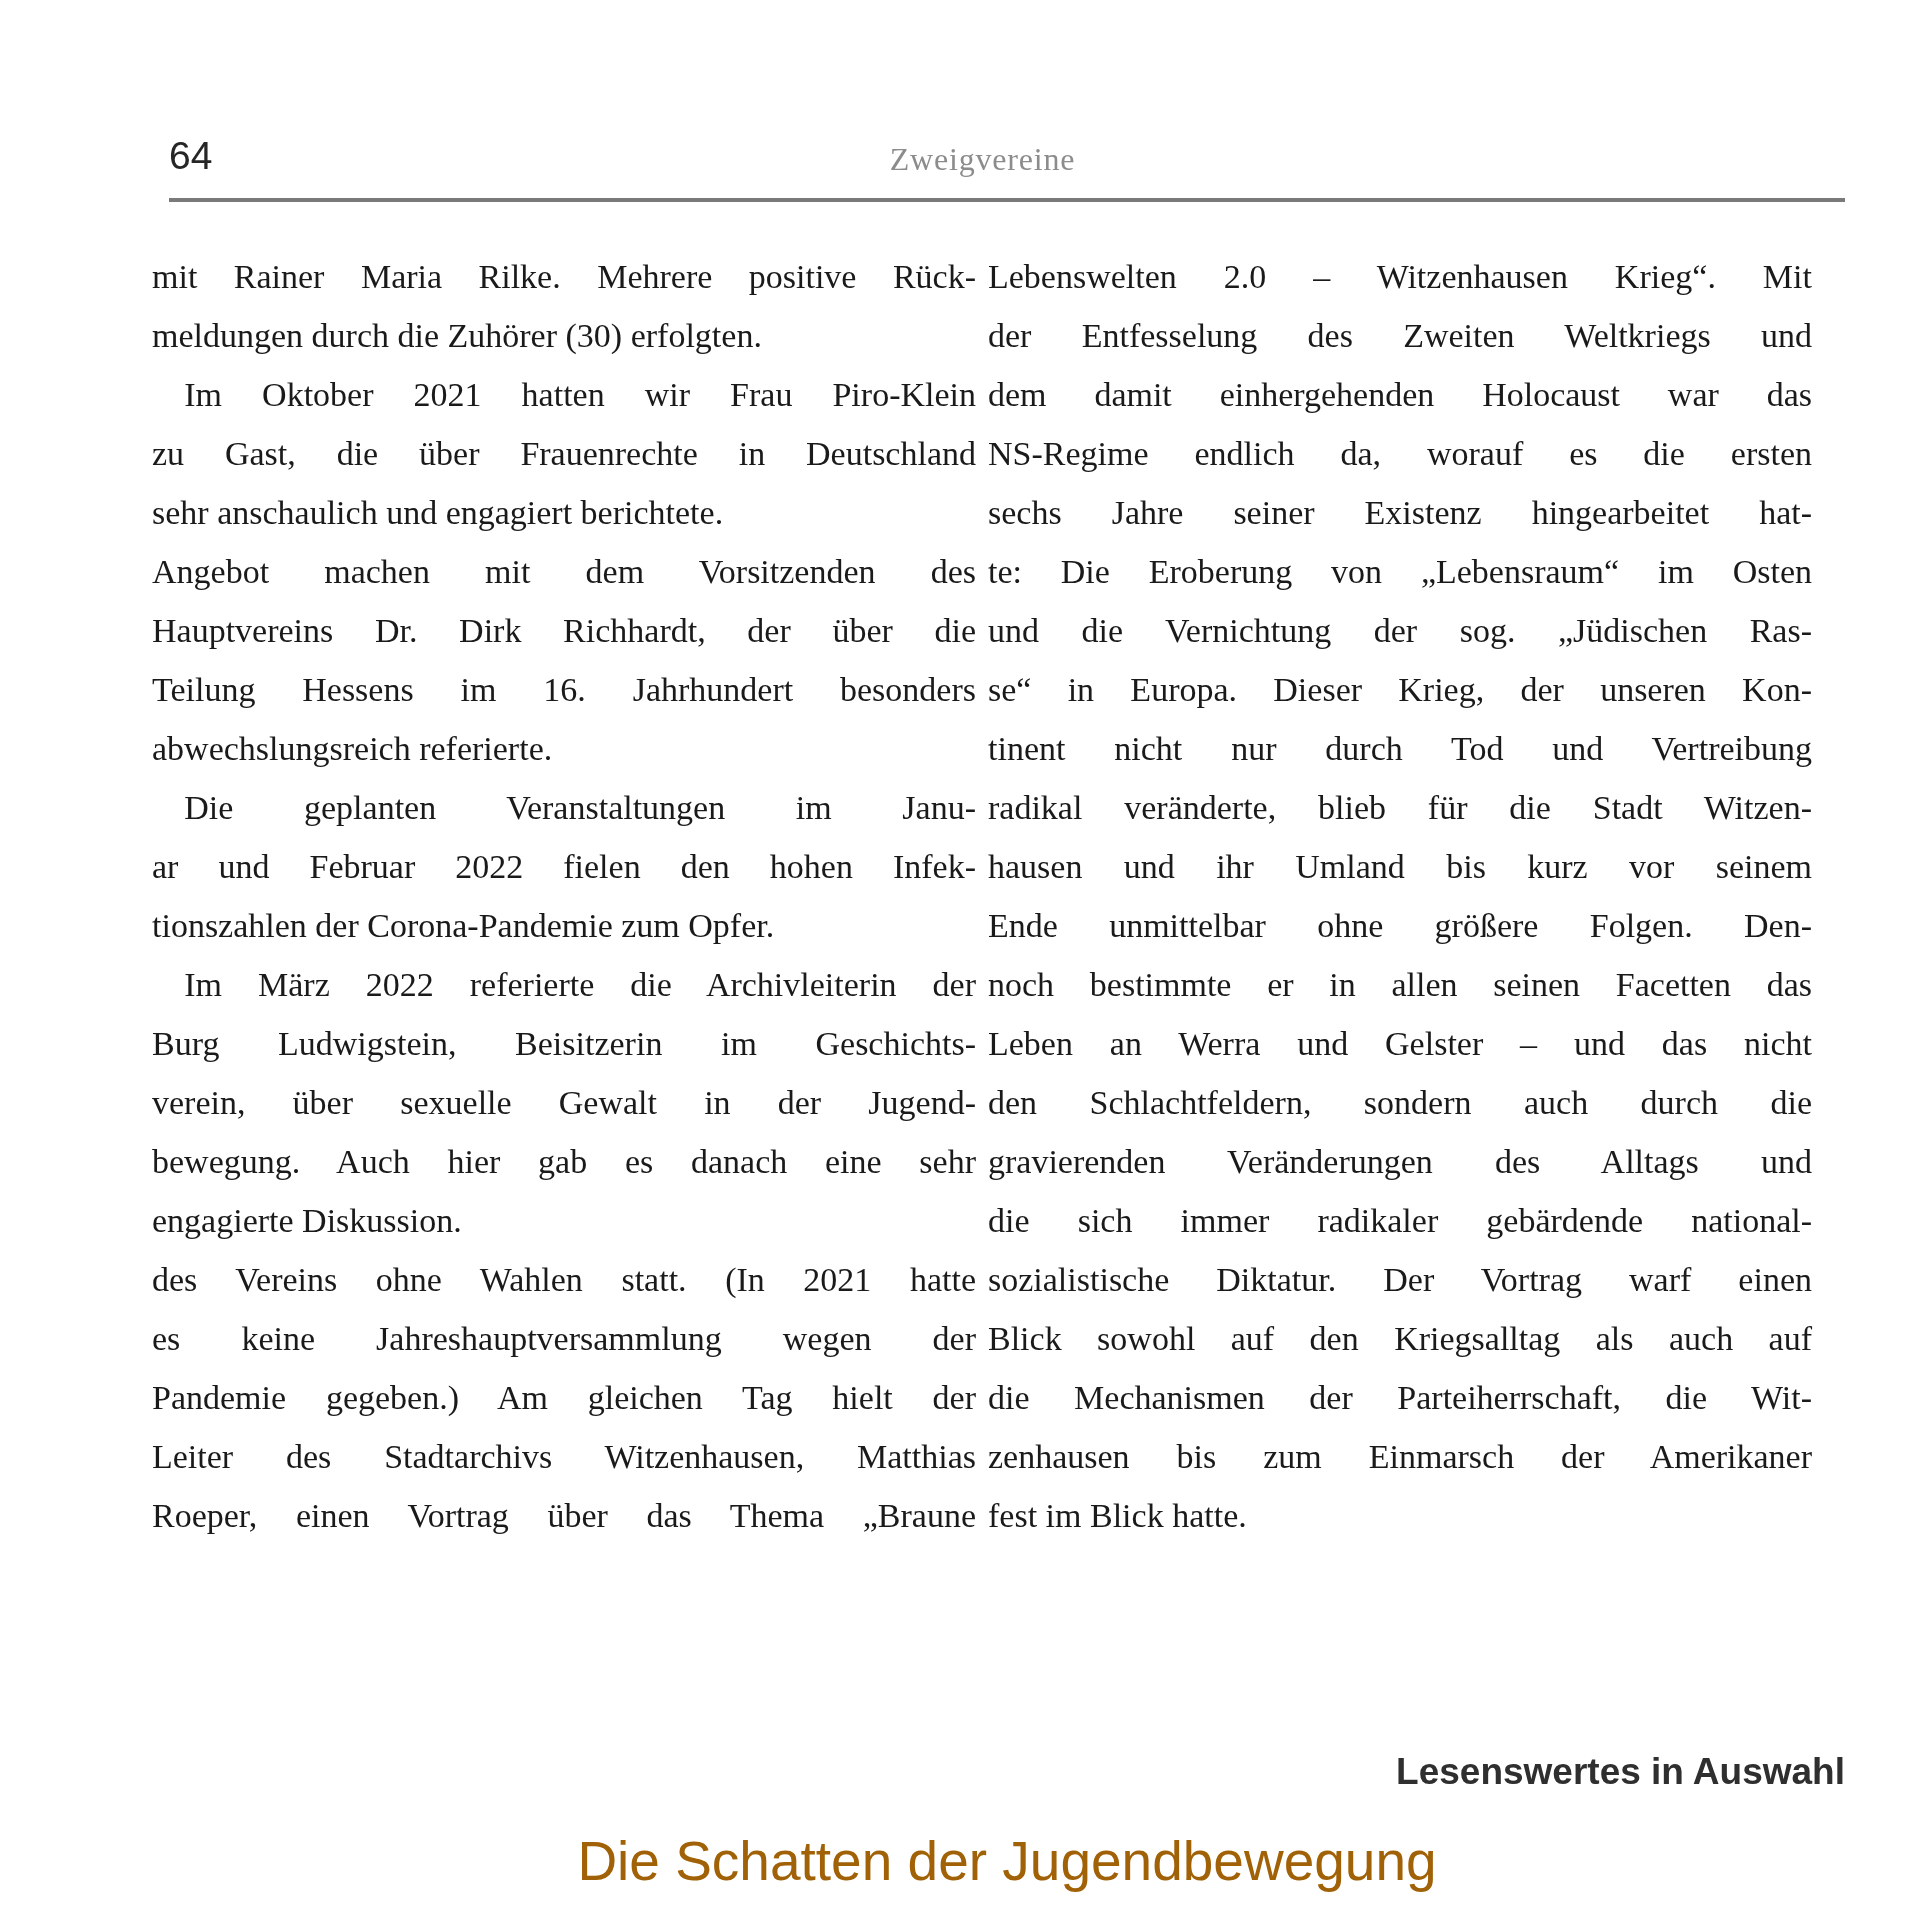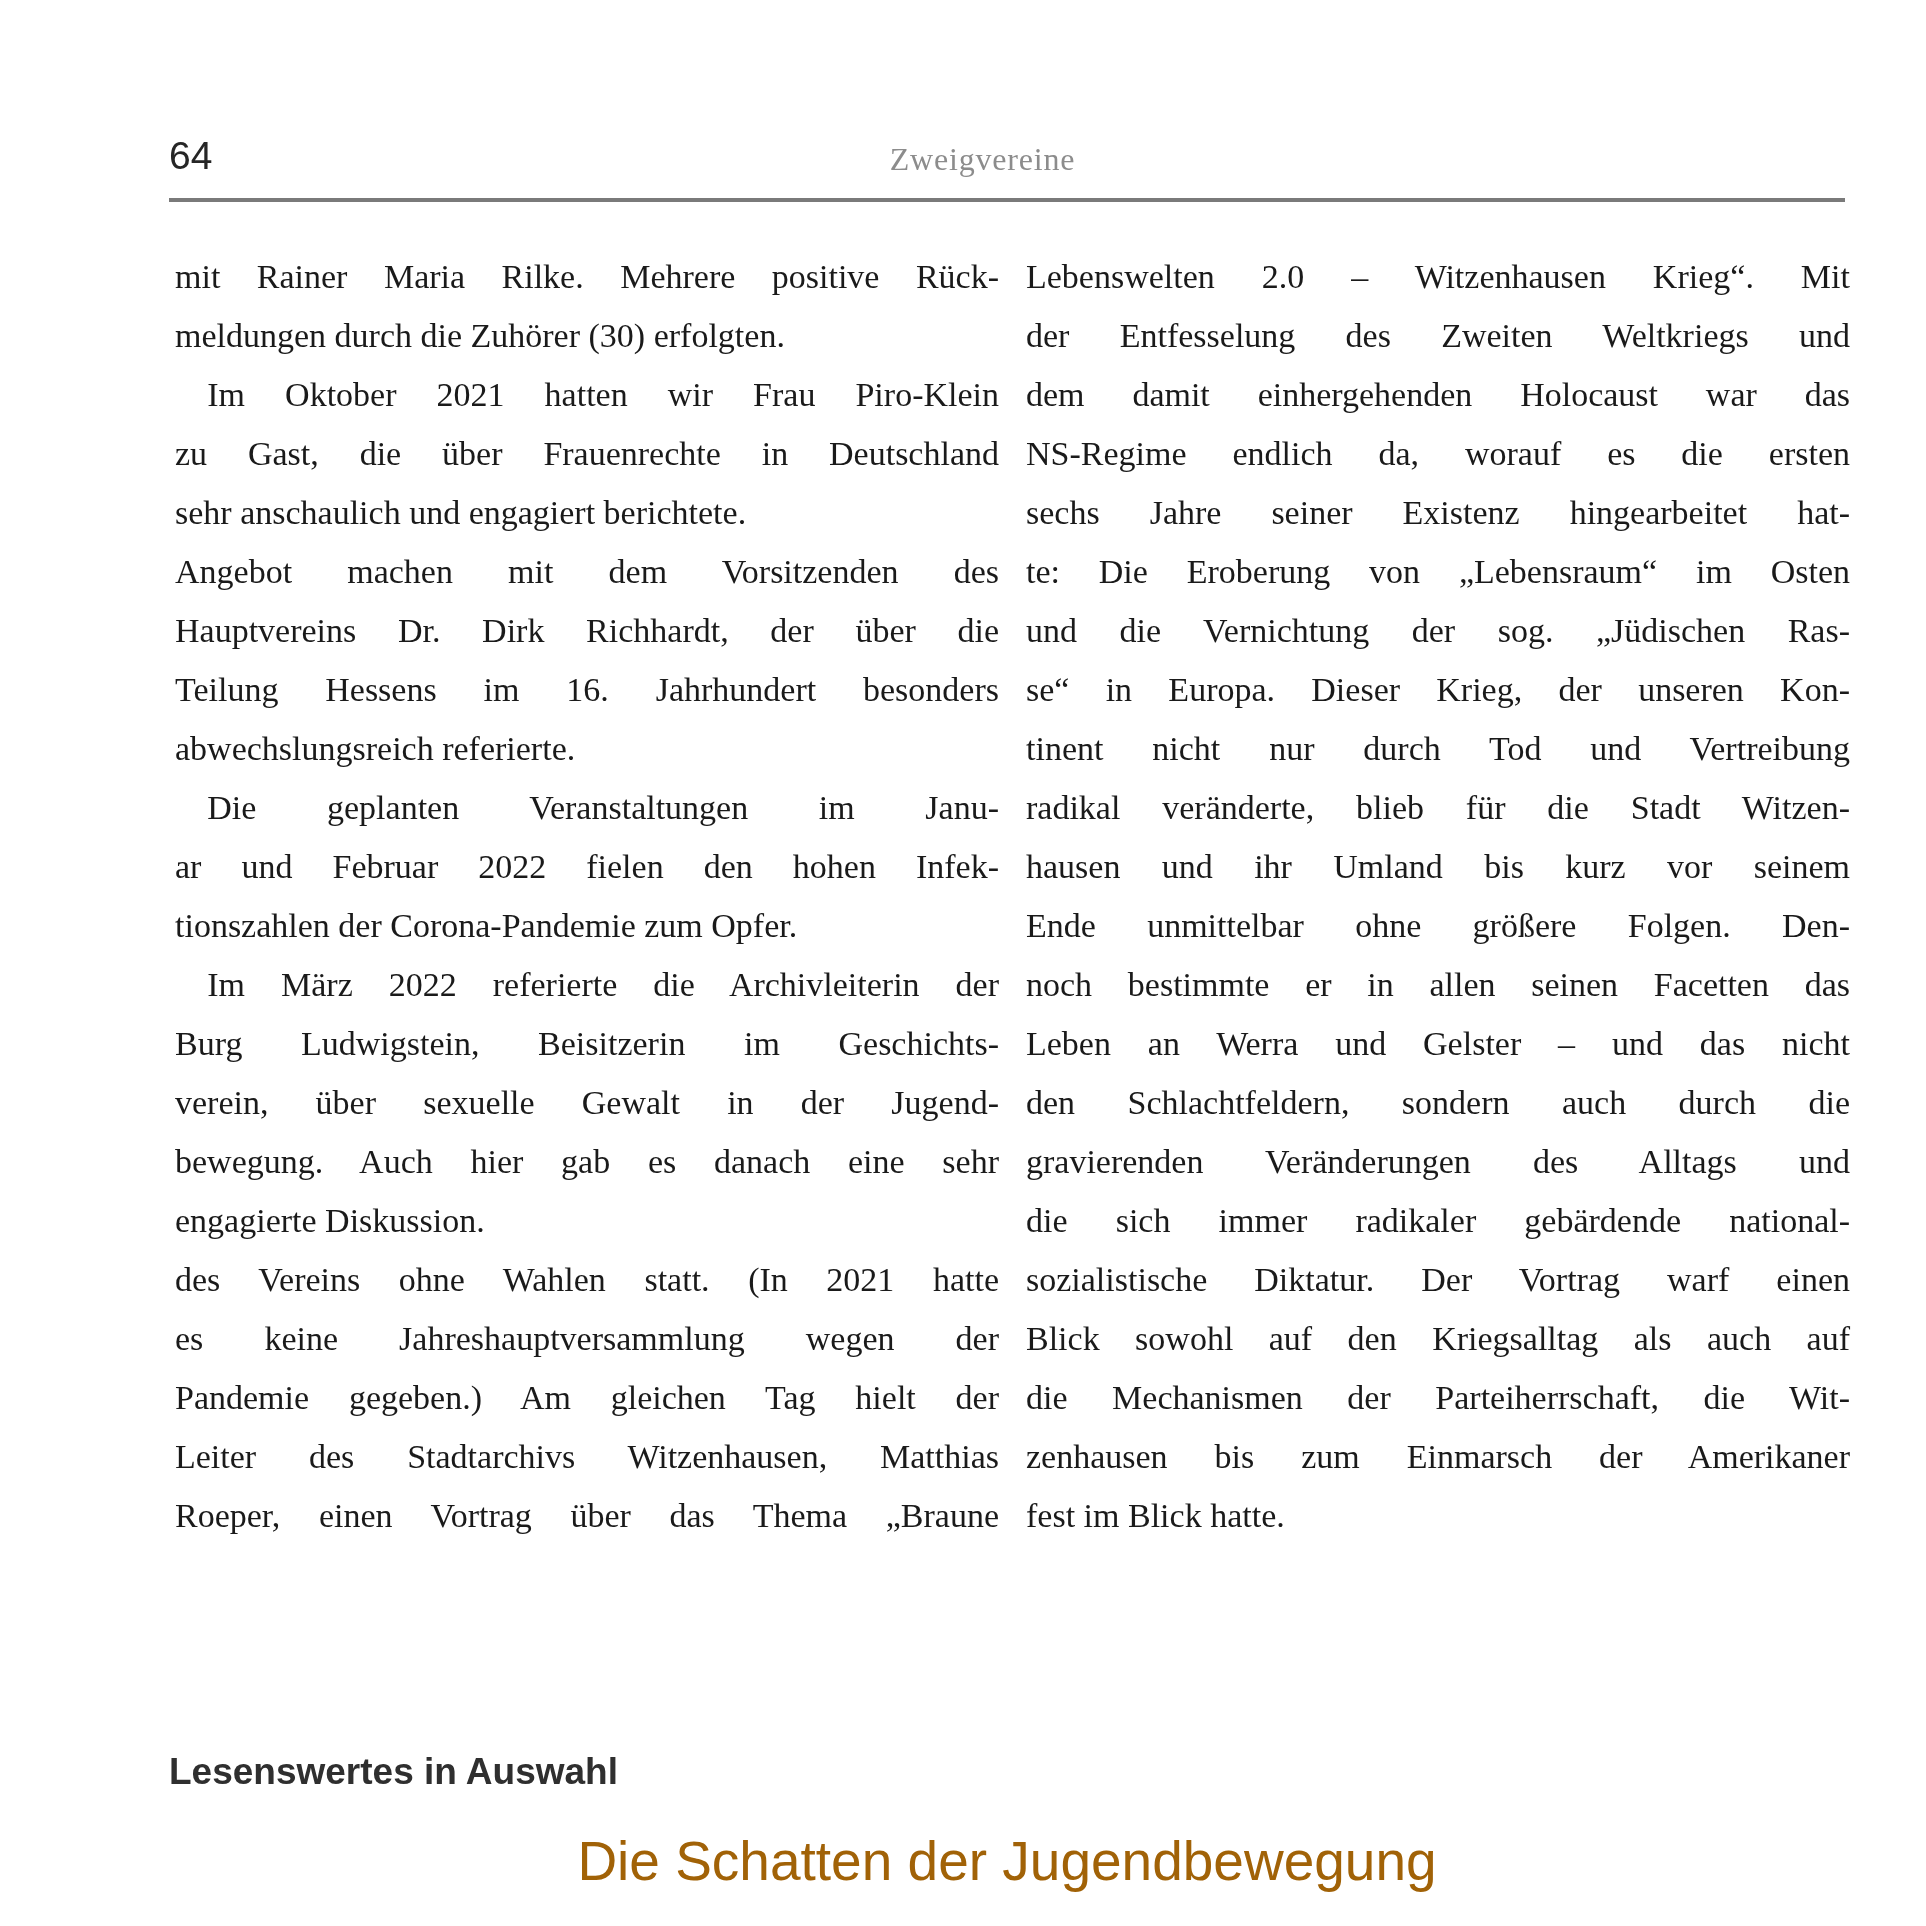--- a/index.html
+++ b/index.html
@@ -19,33 +19,33 @@
   .running-head {
     position: absolute; top: 143px; left: 50%; transform: translateX(-50%);
     font-family: Liberation Serif, serif;
     font-size: 32px; line-height: 1; color: #8c8c8c; letter-spacing: 0.8px;
   }
   .header-rule {
     position: absolute; top: 198px; left: 169px;
     width: 1676px; height: 3.5px; background: #7a7a7a;
   }
 
-  .cols { position: absolute; left: 175px; width: 1676px; display: flex; gap: 27px; }
+  .cols { position: absolute; left: 152px; width: 1676px; display: flex; gap: 12px; }
   #section1-cols { top: 247px; }
   .col {
     flex: 0 0 824px; width: 824px;
     font-size: 34px; line-height: 59px; color: #1a1a1a;
   }
   .line { text-align: justify; text-align-last: justify; text-justify: inter-word; }
   .line.last { text-align-last: left; }
   .line.indent { text-indent: 0.95em; }
 
   .kicker {
     position: absolute; top: 1752px; left: 169px; width: 1676px;
-    text-align: left;
+    text-align: right;
     font-family: "Liberation Sans", sans-serif;
     font-weight: bold; font-size: 37px; line-height: 1.1; color: #2f2f2f;
   }
   .article-title {
     position: absolute; top: 1831px; left: 169px; width: 1676px;
     text-align: center;
     font-family: "Liberation Sans", sans-serif;
     font-weight: normal; font-size: 55px; line-height: 1.1; color: #a16207;
   }
 </style>

